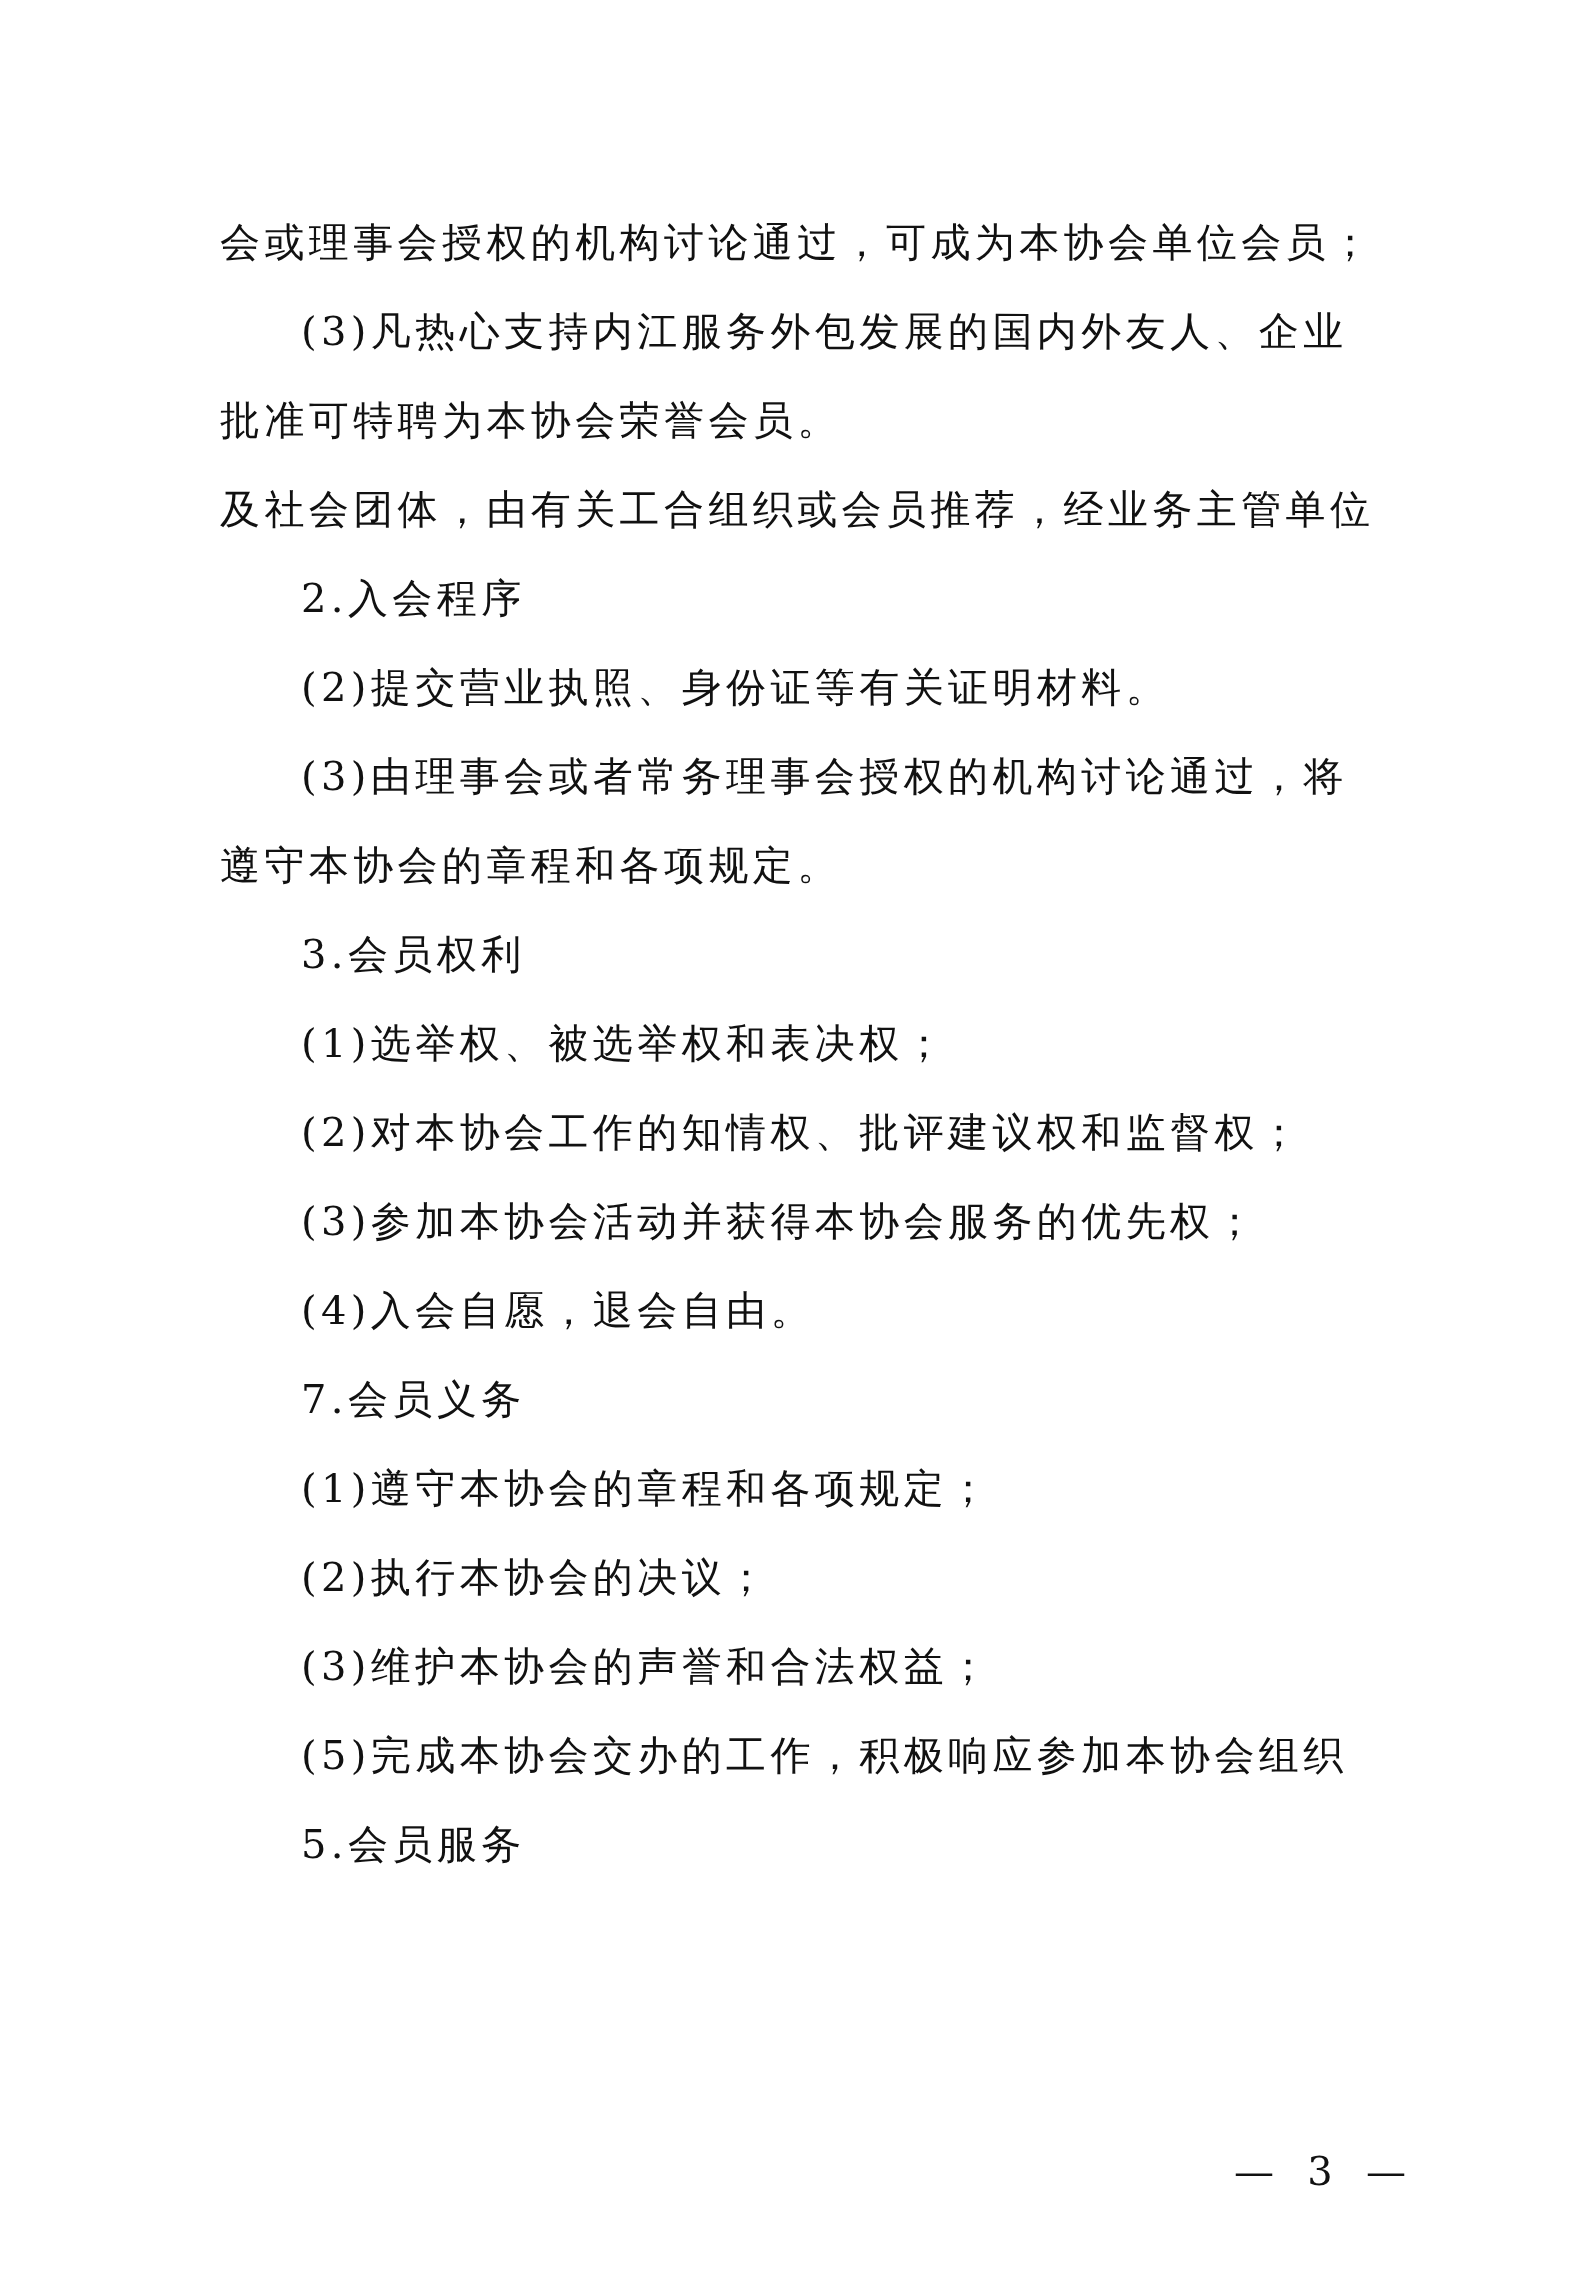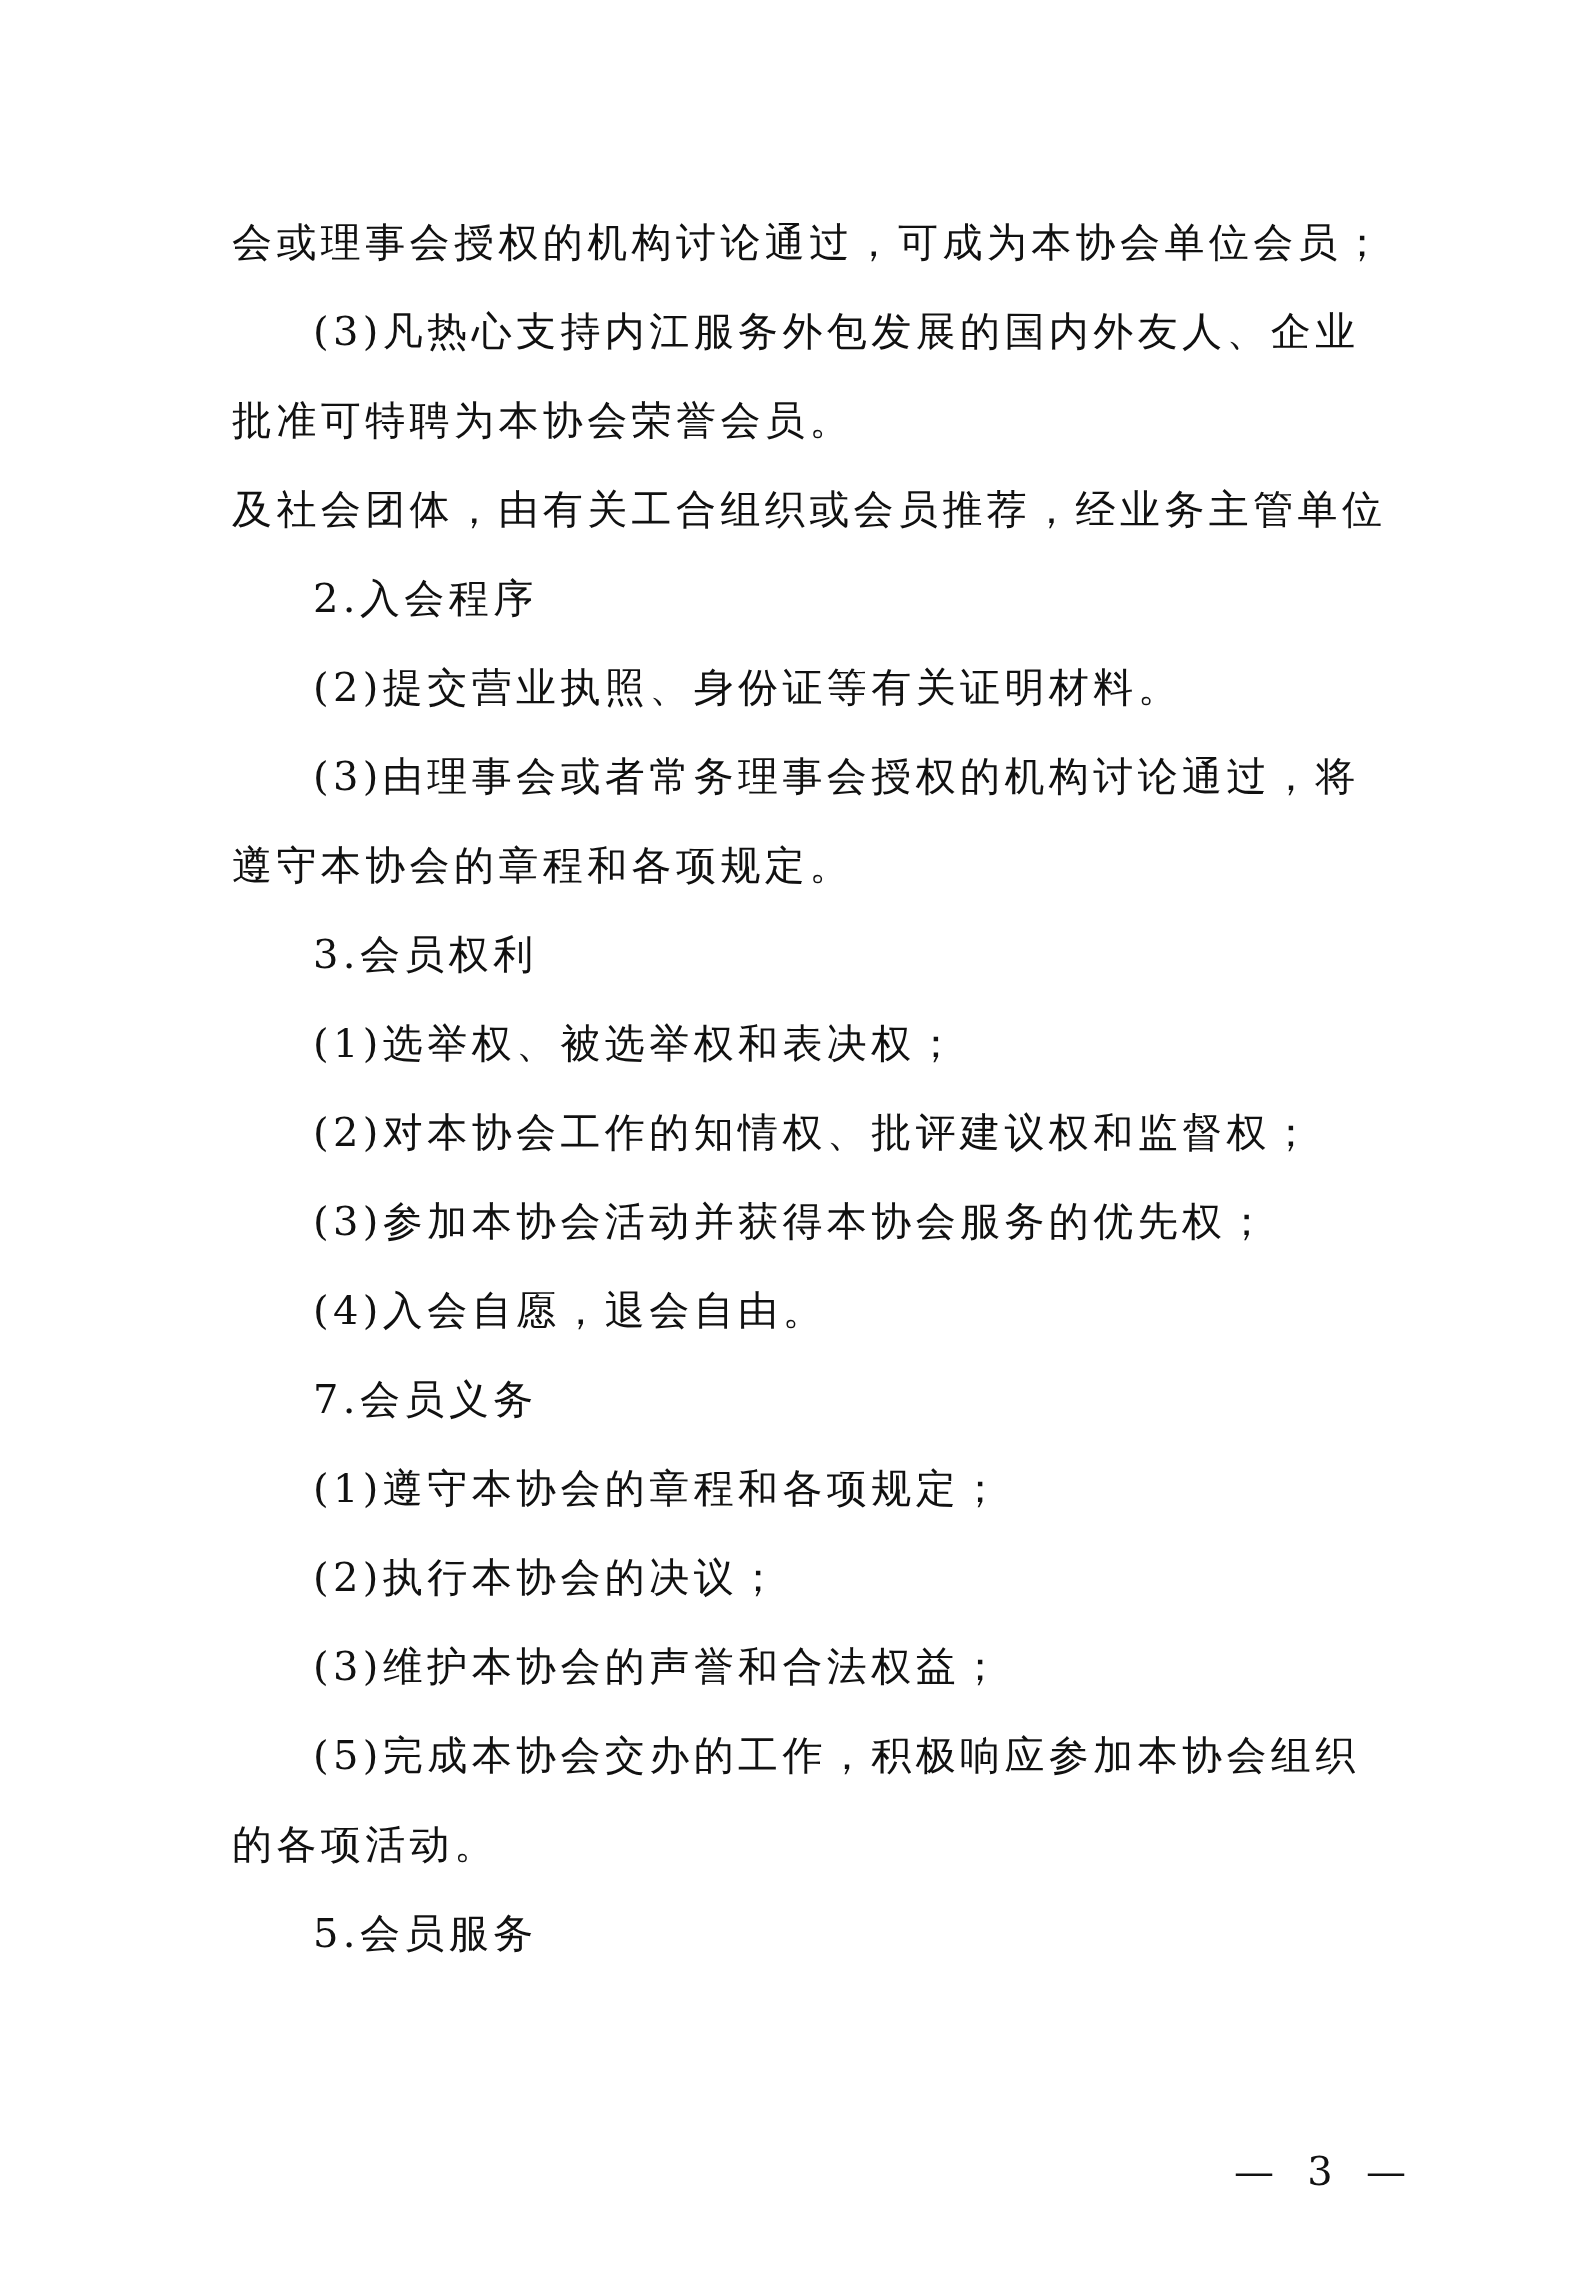--- a/index.html
+++ b/index.html
@@ -1,19 +1,19 @@
 <!DOCTYPE html>
 <html style="font-size:11.8px"><head>
   <meta charset="utf-8">
   <style>
     html, body { margin: 0; padding: 0; background: #ffffff; }
     body { width: 1594px; height: 2295px; position: relative; overflow: hidden;
            font-family: "DejaVu Serif", "Liberation Serif", serif; color: #111; }
     .page { position: absolute; left: 0; top: 0; width: 1594px; height: 2295px; }
-    .body-text { position: absolute; left: 232px; top: 198px; width: 1151px; }
+    .body-text { position: absolute; left: 220px; top: 198px; width: 1151px; }
     .line { font-size: 40px; line-height: 89px; height: 89px; white-space: nowrap;
             letter-spacing: 4.4px; }
     .indent { padding-left: 81px; }
     .page-number { position: absolute; left: 1234px; top: 2148px; font-size: 40px;
                    letter-spacing: 10.3px; white-space: nowrap; }
   </style>
 </head>
 <body>
 
 <div class="page">
@@ -29,18 +29,17 @@
     <div class="line indent">3.会员权利</div>
     <div class="line indent">(1)选举权、被选举权和表决权；</div>
     <div class="line indent">(2)对本协会工作的知情权、批评建议权和监督权；</div>
     <div class="line indent">(3)参加本协会活动并获得本协会服务的优先权；</div>
     <div class="line indent">(4)入会自愿，退会自由。</div>
     <div class="line indent">7.会员义务</div>
     <div class="line indent">(1)遵守本协会的章程和各项规定；</div>
     <div class="line indent">(2)执行本协会的决议；</div>
     <div class="line indent">(3)维护本协会的声誉和合法权益；</div>
     <div class="line indent">(5)完成本协会交办的工作，积极响应参加本协会组织</div>
-    <div class="line">的各项活动。</div>
     <div class="line indent">5.会员服务</div>
   </div>
   <div class="page-number">— 3 —</div>
 </div>
 
 
 </body></html>

